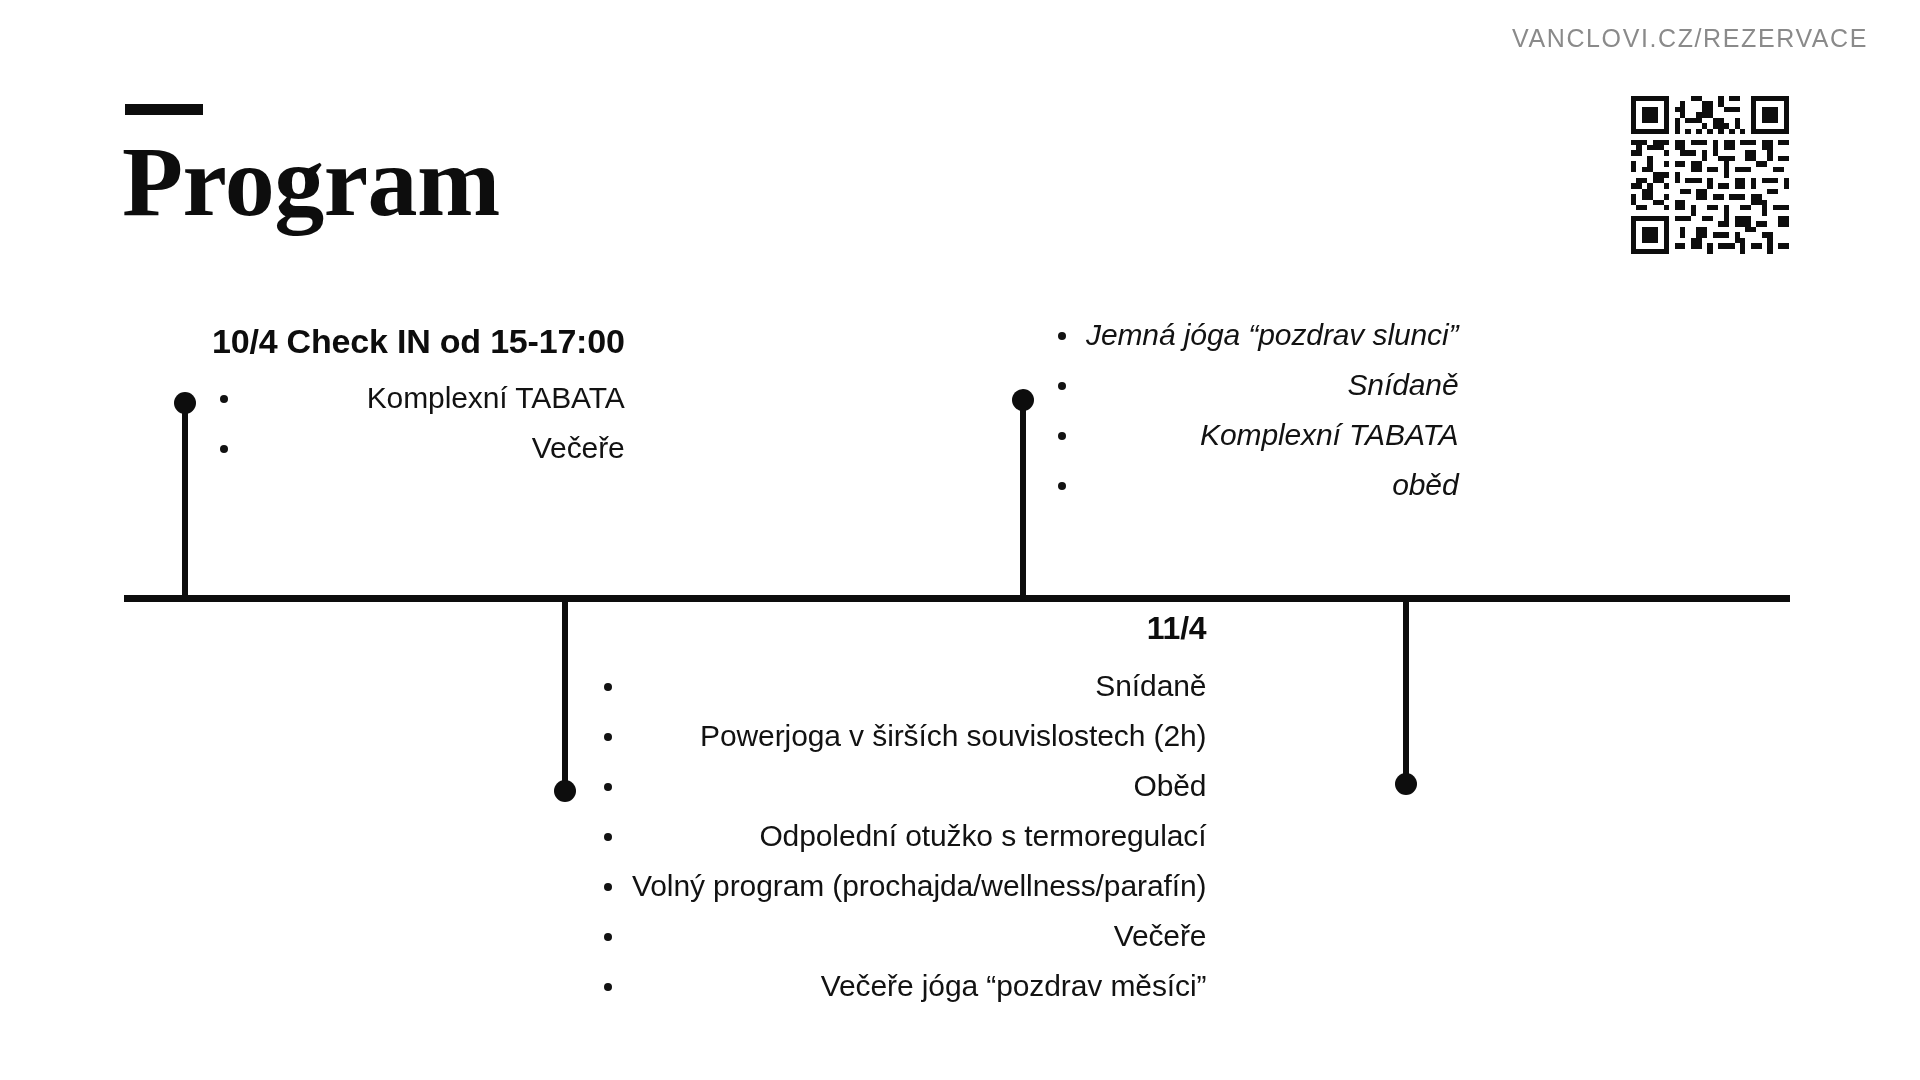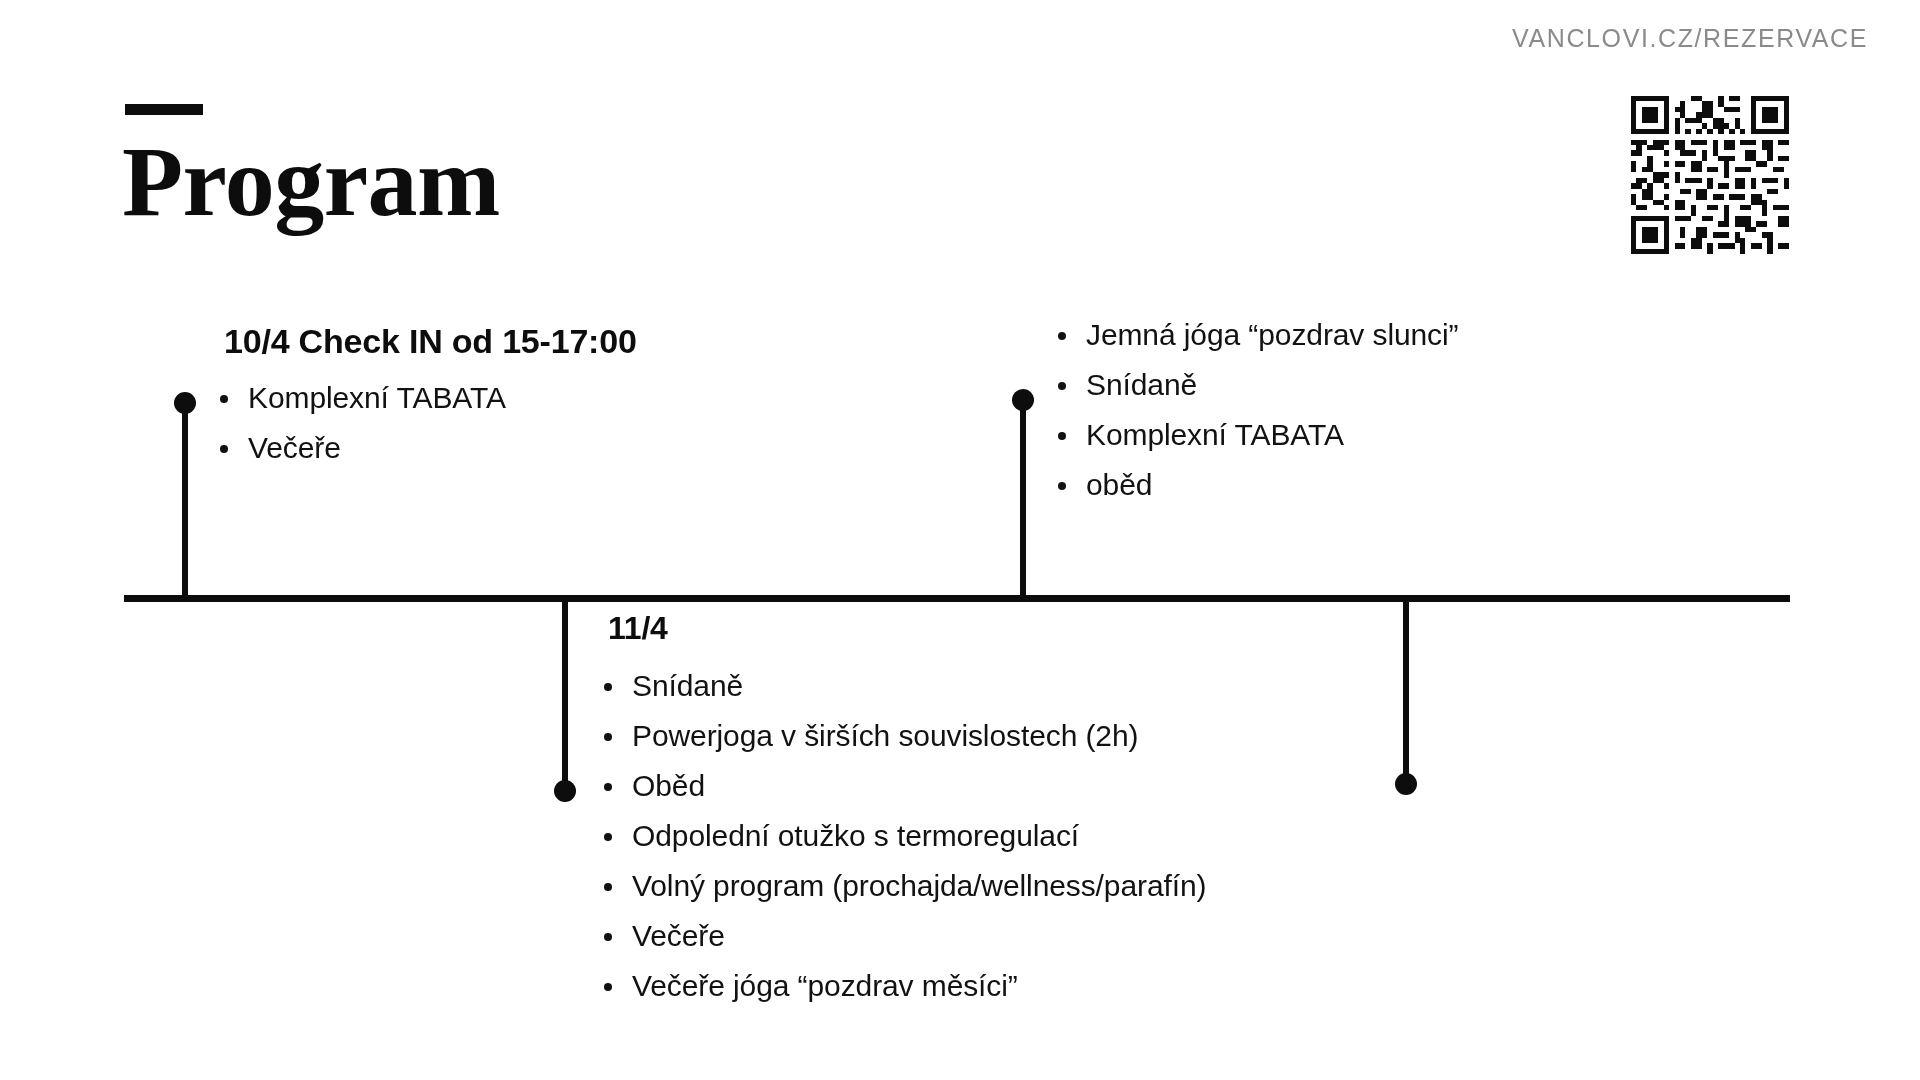--- a/index.html
+++ b/index.html
@@ -11,20 +11,21 @@
   body {
     font-family: "Liberation Sans", sans-serif;
     color: #111111;
   }
   #slide {
     position: relative;
     width: 1920px;
     height: 1080px;
     overflow: hidden;
     background: #ffffff;
+    text-align: right;
   }
 
   
   .site-url {
     position: absolute;
     top: 24px;
     right: 52px;
     font-size: 25px;
     letter-spacing: 1.6px;
     color: #8a8a8a;
@@ -117,23 +118,23 @@
     left: 8px;
     top: 22px;
     width: 8px;
     height: 8px;
     border-radius: 50%;
     background: #121212;
   }
 
   
   #event-day1 { left: 212px; top: 322px; }
-  #event-day1 .event-date { font-size: 34px; margin-bottom: 12px; margin-left: 12px; }
+  #event-day1 .event-date { font-size: 34px; margin-bottom: 12px; }
   #event-day3 { left: 1014px; top: 310px; }
-  #event-day3 .event-list { margin-left: 36px; }
+  #event-day3 .event-list { margin-left: 36px; font-style: italic; }
   #event-day2 { left: 560px; top: 598px; }
   #event-day2 .event-date { margin-left: 48px; margin-top: 12px; }
   #event-day2 .event-list { margin-left: 36px; }
 
   .checkout-label {
     position: absolute;
     left: 1437px;
     top: 752px;
     font-size: 38px;
     font-weight: 700;

